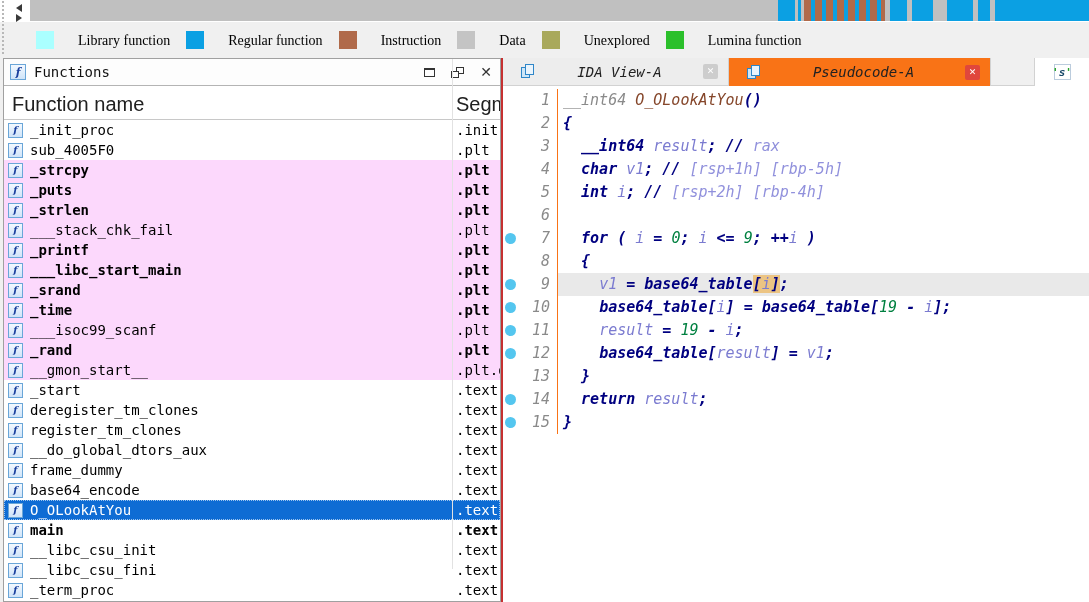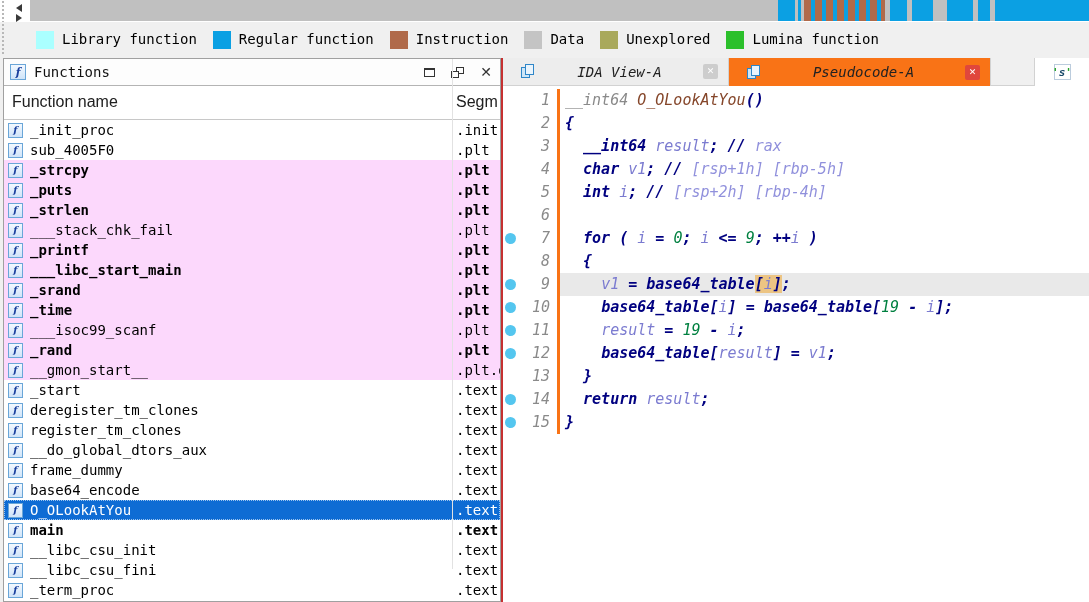--- a/index.html
+++ b/index.html
@@ -11,40 +11,40 @@
   .band-arrows{position:absolute;left:12px;top:1px;width:16px;height:20px;}
   .arr{width:0;height:0;position:absolute;left:4px;}
   .arr-left{top:3px;border-top:4px solid transparent;border-bottom:4px solid transparent;border-right:6px solid #3a3a3a;}
   .arr-right{top:13px;border-top:4px solid transparent;border-bottom:4px solid transparent;border-left:6px solid #3a3a3a;}
   .band-strip{position:absolute;left:30px;top:0;height:21px;display:flex;}
   .band-strip .seg{height:21px;flex:none;}
   
   .legend{position:absolute;left:0;top:22px;width:1089px;height:36px;background:#f0f0f0;
           display:flex;align-items:center;padding-left:36px;box-sizing:border-box;gap:16px;}
   .legend-handle{position:absolute;left:2px;top:2px;height:30px;border-left:2px dotted #b8b8b8;}
-  .lg-item{display:flex;align-items:flex-start;gap:8px;flex:none;}
+  .lg-item{display:flex;align-items:flex-end;gap:24px;flex:none;font-family:Liberation Serif, serif;}
   .lg-swatch{width:18px;height:18px;flex:none;}
   .lg-label{font-size:14px;color:#000;white-space:nowrap;}
   
   .fpanel{position:absolute;left:3px;top:58px;width:498px;height:544px;background:#fff;
           border:1px solid #a0a0a0;box-sizing:border-box;overflow:hidden;}
   .ftitle{position:relative;height:26px;background:#fdfdfd;border-bottom:1px solid #b4b4b4;
           display:flex;align-items:center;padding-left:6px;gap:8px;}
   .ficon{width:16px;height:16px;flex:none;background:linear-gradient(#f2f8ff,#cfe4f8);
          border:1px solid #6aa6d8;box-sizing:border-box;display:flex;align-items:center;justify-content:center;
          font-family:"DejaVu Serif",serif;font-style:italic;font-weight:bold;color:#1a3f9e;font-size:11px;line-height:1;}
   .ftitle-label{font-size:14px;color:#111;}
   .fbtns{position:absolute;right:8px;top:0;height:26px;display:flex;align-items:center;gap:16px;}
   .btn-max{width:11px;height:9px;border:1px solid #333;border-top-width:2px;box-sizing:border-box;}
   .btn-restore{position:relative;width:13px;height:11px;}
   .btn-restore .b1{position:absolute;right:0;top:0;width:8px;height:7px;border:1px solid #333;box-sizing:border-box;}
   .btn-restore .b2{position:absolute;left:0;bottom:0;width:8px;height:7px;border:1px solid #333;background:#fdfdfd;box-sizing:border-box;}
   .btn-close{font-size:14px;color:#333;line-height:1;font-family:"DejaVu Sans",sans-serif;}
   .fcolhdr{position:relative;height:33px;border-bottom:1px solid #c8c8c8;background:#fff;
-           font-family:"Liberation Sans",sans-serif;font-size:16px;color:#202020;}
+           font-family:"Liberation Sans",sans-serif;font-size:20px;color:#202020;}
   .fcolhdr .col-name{position:absolute;left:8px;top:7px;}
   .fcolhdr .col-seg{position:absolute;left:452px;top:7px;white-space:nowrap;}
   .col-sep{position:absolute;left:448px;top:0;height:510px;border-left:1px solid #e2e2e2;z-index:1;}
   .flist{position:relative;}
   .frow{position:relative;height:20px;display:flex;align-items:center;background:#fff;font-size:14px;color:#000;}
   .frow.pink{background:#fcd8fc;}
   .frow.bold .fname,.frow.bold .fseg{font-weight:bold;}
   .frow.selected{background:#0e6cd4;color:#fff;outline:1px dotted #9cc4ee;outline-offset:-1px;}
   .frow .rficon{width:15px;height:15px;margin:0 7px 0 4px;flex:none;background:linear-gradient(#f2f8ff,#cfe4f8);
          border:1px solid #6aa6d8;box-sizing:border-box;display:flex;align-items:center;justify-content:center;
@@ -71,21 +71,21 @@
   .s-icon{width:17px;height:16px;border:1px solid #bcd;background:#fff;box-sizing:border-box;display:flex;align-items:center;
           justify-content:center;font-size:11px;font-weight:bold;line-height:1;}
   .s-icon .q{color:#28a428;} .s-icon .sch{color:#1a4a6a;}
   .tab-filler{flex:1;border-bottom:1px solid #d2d2d2;}
   
   .code{position:relative;background:#fff;padding-top:3px;}
   .cline{display:flex;height:23px;font-size:15px;line-height:23px;white-space:pre;}
   .gutter{position:relative;width:54px;flex:none;}
   .bp-dot{position:absolute;left:2px;top:6px;width:11px;height:11px;border-radius:50%;background:#54c6ef;}
   .lnum{position:absolute;right:7px;top:0;color:#8a8a8a;}
-  .ctext{flex:1;border-left:3px solid #f97316;padding-left:5px;}
+  .ctext{flex:1;border-left:1px solid #f97316;padding-left:5px;}
   .cline.hl .ctext{background:#e9e9e9;}
   .tk-t{color:#8a8a8a;}
   .tk-f{color:#85462a;}
   .tk-k,.tk-g,.tk-p,.tk-m{color:#000080;font-weight:bold;}
   .tk-v{color:#7b7bd0;}
   .tk-c{color:#9090dc;}
   .tk-n{color:#008040;}
   .tk-s{color:#000;}
   .tk.h{background:#ecc483;}
 </style>

